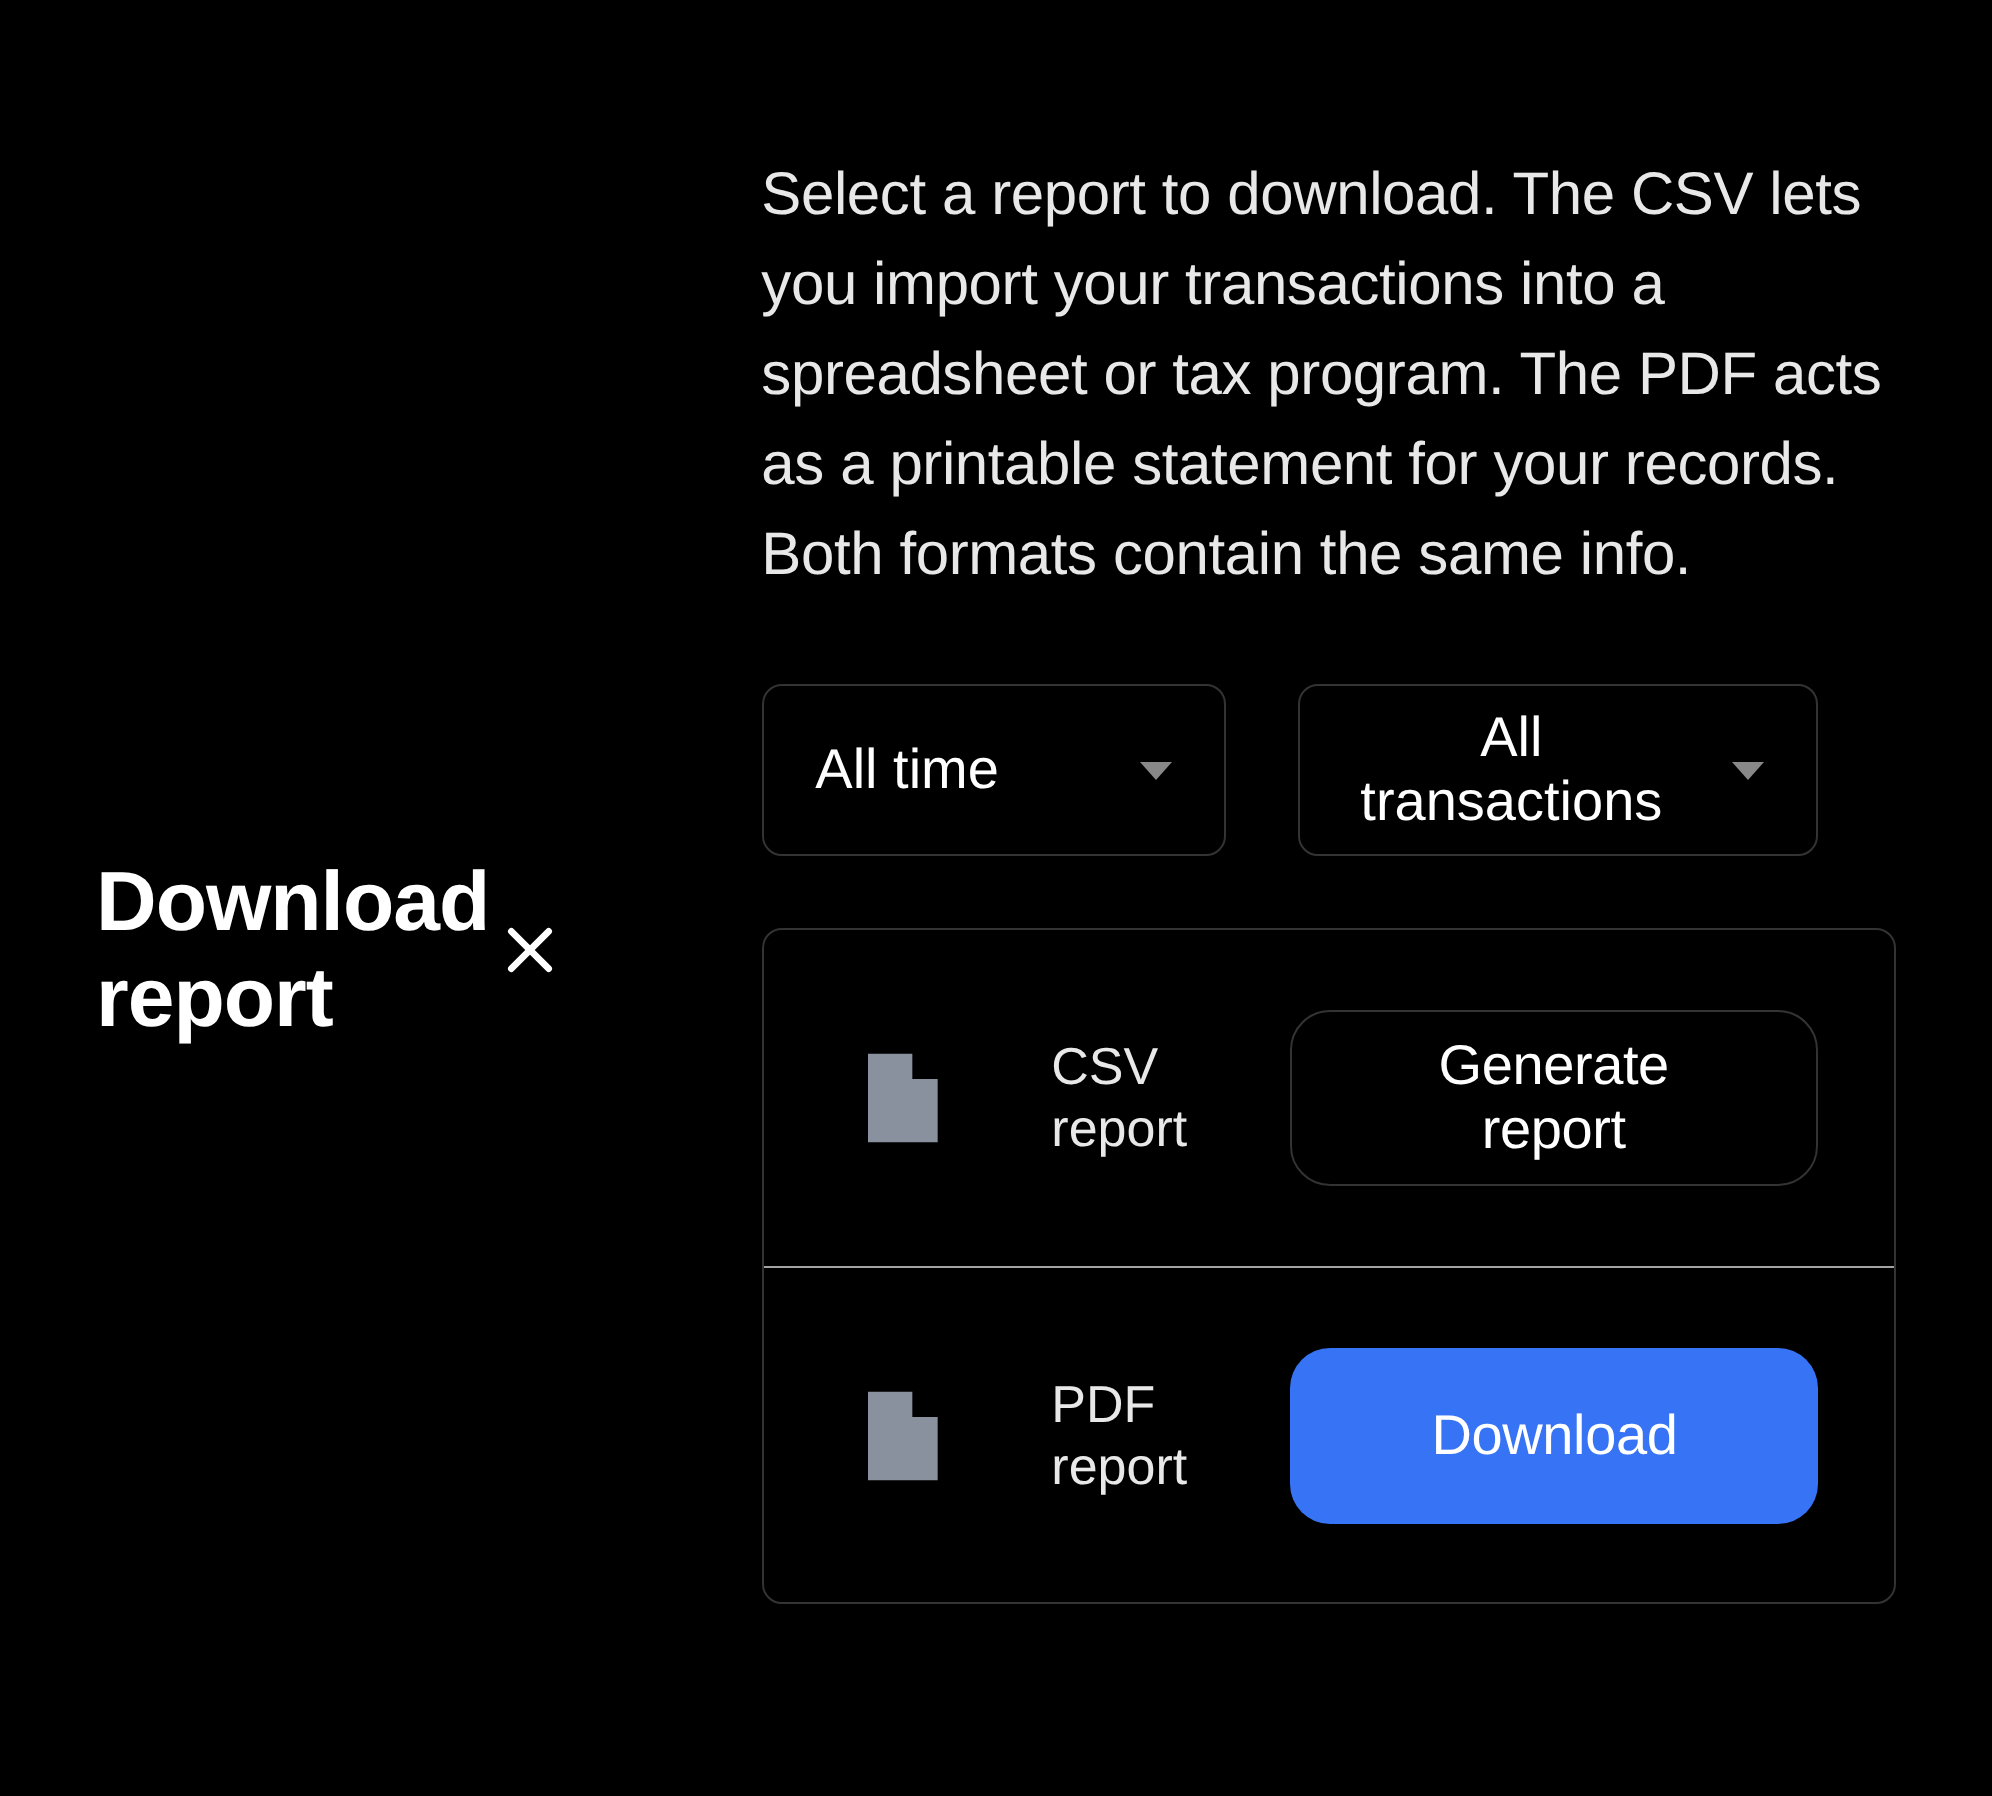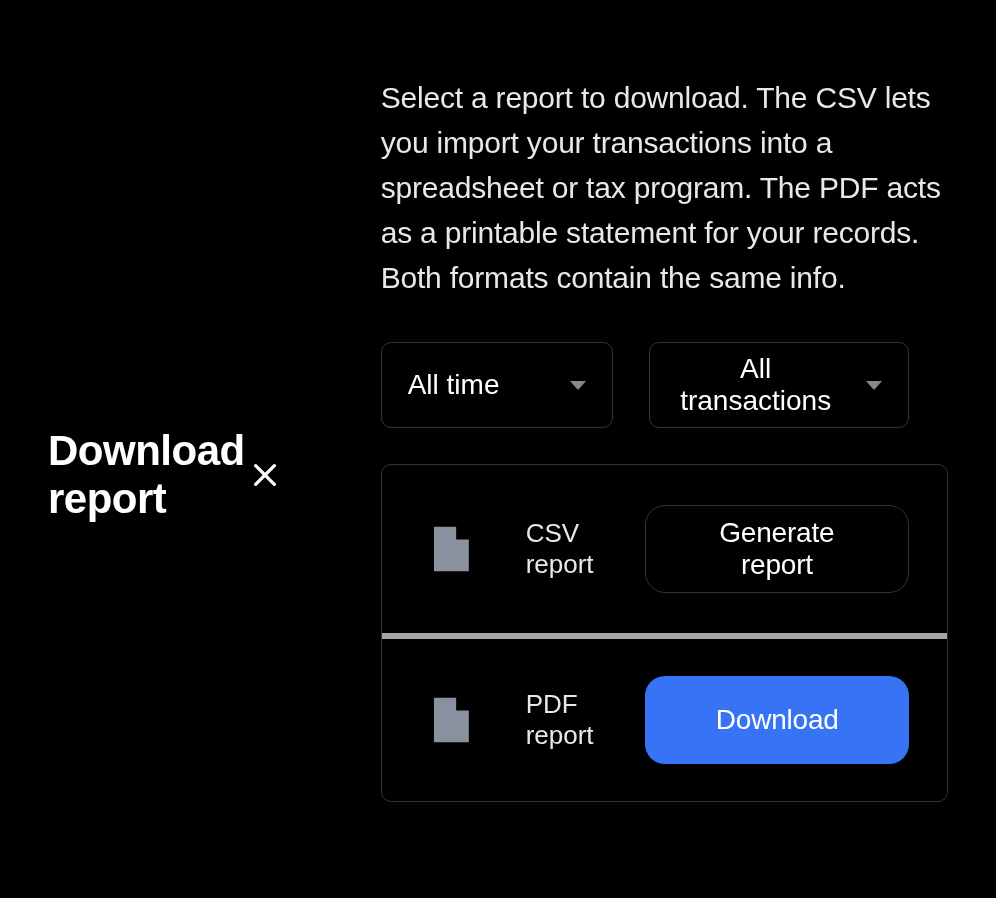--- a/index.html
+++ b/index.html
@@ -94,21 +94,21 @@
       overflow: hidden;
     }
     .report-row {
       display: flex;
       align-items: center;
       justify-content: space-between;
       padding: 40px 38px 40px 52px;
       height: 168px;
     }
     .report-row + .report-row {
-      border-top: 6px solid #a3a3a3;
+      border-top: 1px solid #a3a3a3;
     }
     .report-left {
       display: flex;
       align-items: center;
       gap: 54px;
     }
     .file-icon {
       width: 38px;
       height: 46px;
       position: relative;

